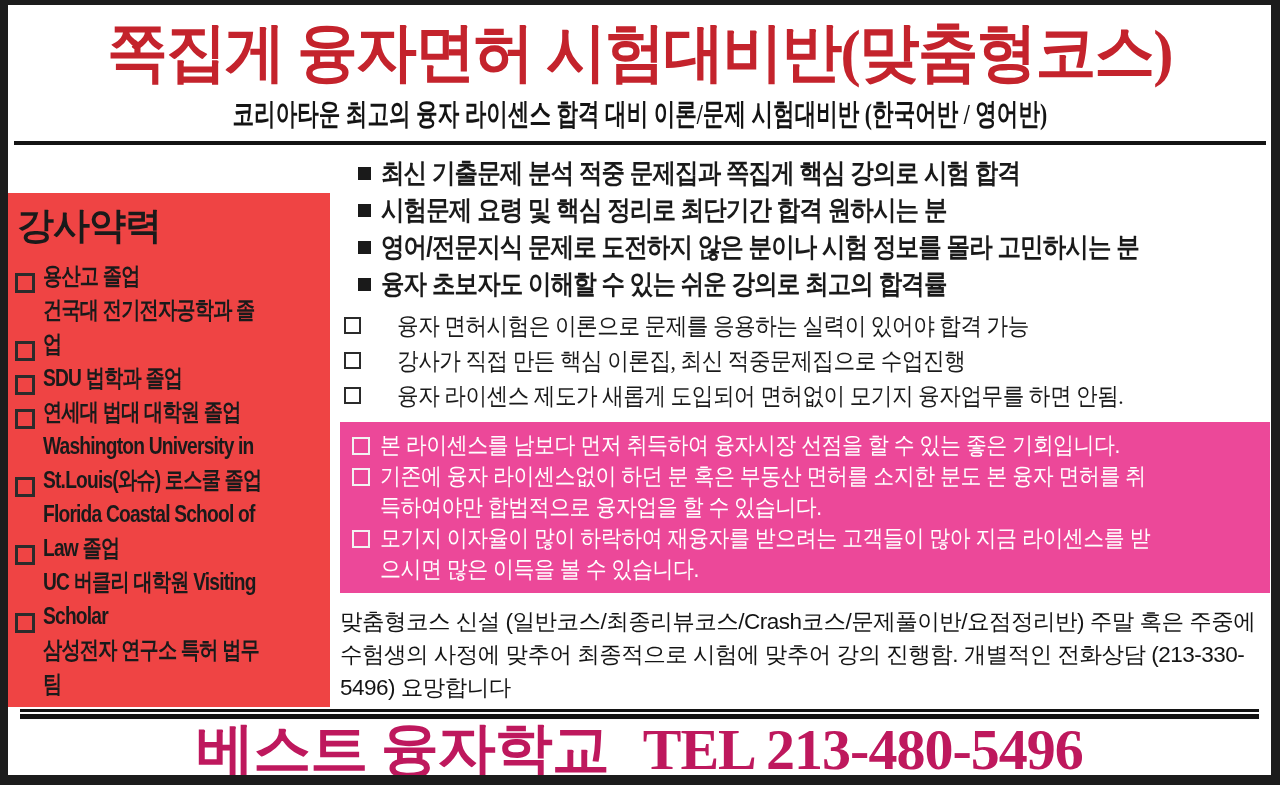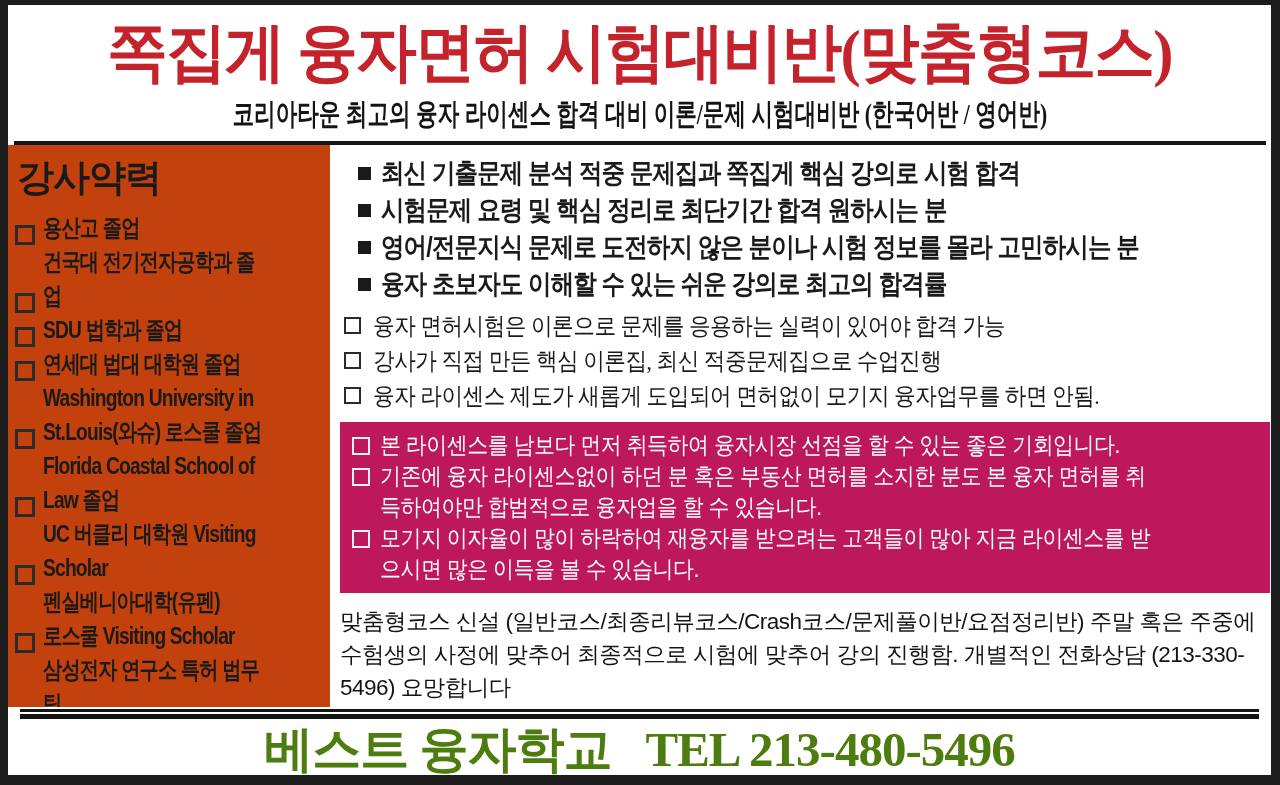--- a/index.html
+++ b/index.html
@@ -28,22 +28,22 @@
     font-weight:bold; font-size:30px; line-height:38px; color:#141414;
     white-space:nowrap; transform:scaleX(0.72); transform-origin:50% 50%;
   }
   .divider { height:4px; background:#141414; margin:6px 5px 0 6px; }
 
   
   .content { display:flex; height:562px; }
 
   
   .sidebar {
-    width:322px; min-width:322px; background:#c2410c;
-    padding:6px 0 0 7px; overflow:hidden;
+    width:322px; min-width:322px; background:#ef4444;
+    padding:6px 0 0 7px; overflow:hidden;margin-top:48px;
   }
   .ins-heading {
     font-size:37px; font-weight:bold; letter-spacing:-1px;
     margin:2px 0 8px 2px; color:#1a1a1a;
   }
   .ins-item { display:flex; align-items:flex-end; margin-bottom:0; }
   .chk {
     width:20px; height:20px; min-width:20px;
     border:3px solid #2b2b2b; background:transparent;
     margin:7px 8px 0 0; display:inline-block;
@@ -63,32 +63,32 @@
     width:13px; height:13px; min-width:13px; background:#1a1a1a;
     margin:12px 10px 0 0; display:inline-block;
   }
   .hl-text {
     font-size:27px; font-weight:bold; line-height:37px;
     letter-spacing:-1px; white-space:nowrap;
     width:1040px; transform:scaleX(0.87); transform-origin:0 0;
   }
 
   .notes { margin-top:6px; padding-left:4px; font-family:"Liberation Serif", serif; }
-  .note-item { display:flex; align-items:flex-start; }
+  .note-item { display:flex; align-items:flex-start;gap:24px; }
   .chk-thin {
     width:17px; height:17px; min-width:17px;
     border:2px solid #2b2b2b; margin:8px 12px 0 0; display:inline-block;
   }
   .note-text {
     font-size:24px; line-height:35px; letter-spacing:-0.5px;
     white-space:nowrap; width:1000px; transform:scaleX(0.9); transform-origin:0 0;
   }
 
   .benefits {
-    margin-top:8px; margin-right:0; background:#be185d;
+    margin-top:8px; margin-right:0; background:#ec4899;
     color:#ffffff; padding:8px 10px 8px 12px; width:930px;
   }
   .benefit-item { display:flex; align-items:flex-start; }
   .chk-white {
     width:18px; height:18px; min-width:18px;
     border:2px solid #f2f2f2; margin:7px 10px 0 0; display:inline-block;
   }
   .benefit-text {
     font-size:23.5px; line-height:31px; letter-spacing:-0.5px;
     width:986px; transform:scaleX(0.89); transform-origin:0 0;
@@ -101,21 +101,21 @@
   .ci-bold { font-weight:normal; }
 
   
   .footer-rule {
     height:10px; margin:2px 12px 0 12px;
     border-top:3px solid #141414; border-bottom:5px solid #141414;
   }
   .footer { text-align:center; padding-top:2px; white-space:nowrap; }
   .school, .tel {
     font-family:"Liberation Serif", serif; font-weight:bold;
-    font-size:49px; line-height:58px; color:#4d7c0f; letter-spacing:-1px;
+    font-size:58px; line-height:58px; color:#be185d; letter-spacing:-1px;
   }
   .school { margin-right:34px; }
 </style>
 </head>
 <body>
 
 <div id="page">
 
   <div class="header">
     <div class="title">쪽집게 융자면허 시험대비반(맞춤형코스)</div>
@@ -155,25 +155,20 @@
       <div class="ins-item">
         <span class="chk"></span>
         <span class="ins-text">Florida Coastal School of Law 졸업</span>
       </div>
       <div class="ins-item">
         <span class="chk"></span>
         <span class="ins-text">UC 버클리 대학원 Visiting Scholar</span>
       </div>
       <div class="ins-item">
         <span class="chk"></span>
-        <span class="ins-text">펜실베니아대학(유펜)
-로스쿨 Visiting Scholar</span>
-      </div>
-      <div class="ins-item">
-        <span class="chk"></span>
         <span class="ins-text">삼성전자 연구소 특허 법무팀
 13년간 근무(미국/유럽/한국)
 Manager</span>
       </div>
 
     </aside>
 
     <main class="main">
 
       <section class="highlights">

